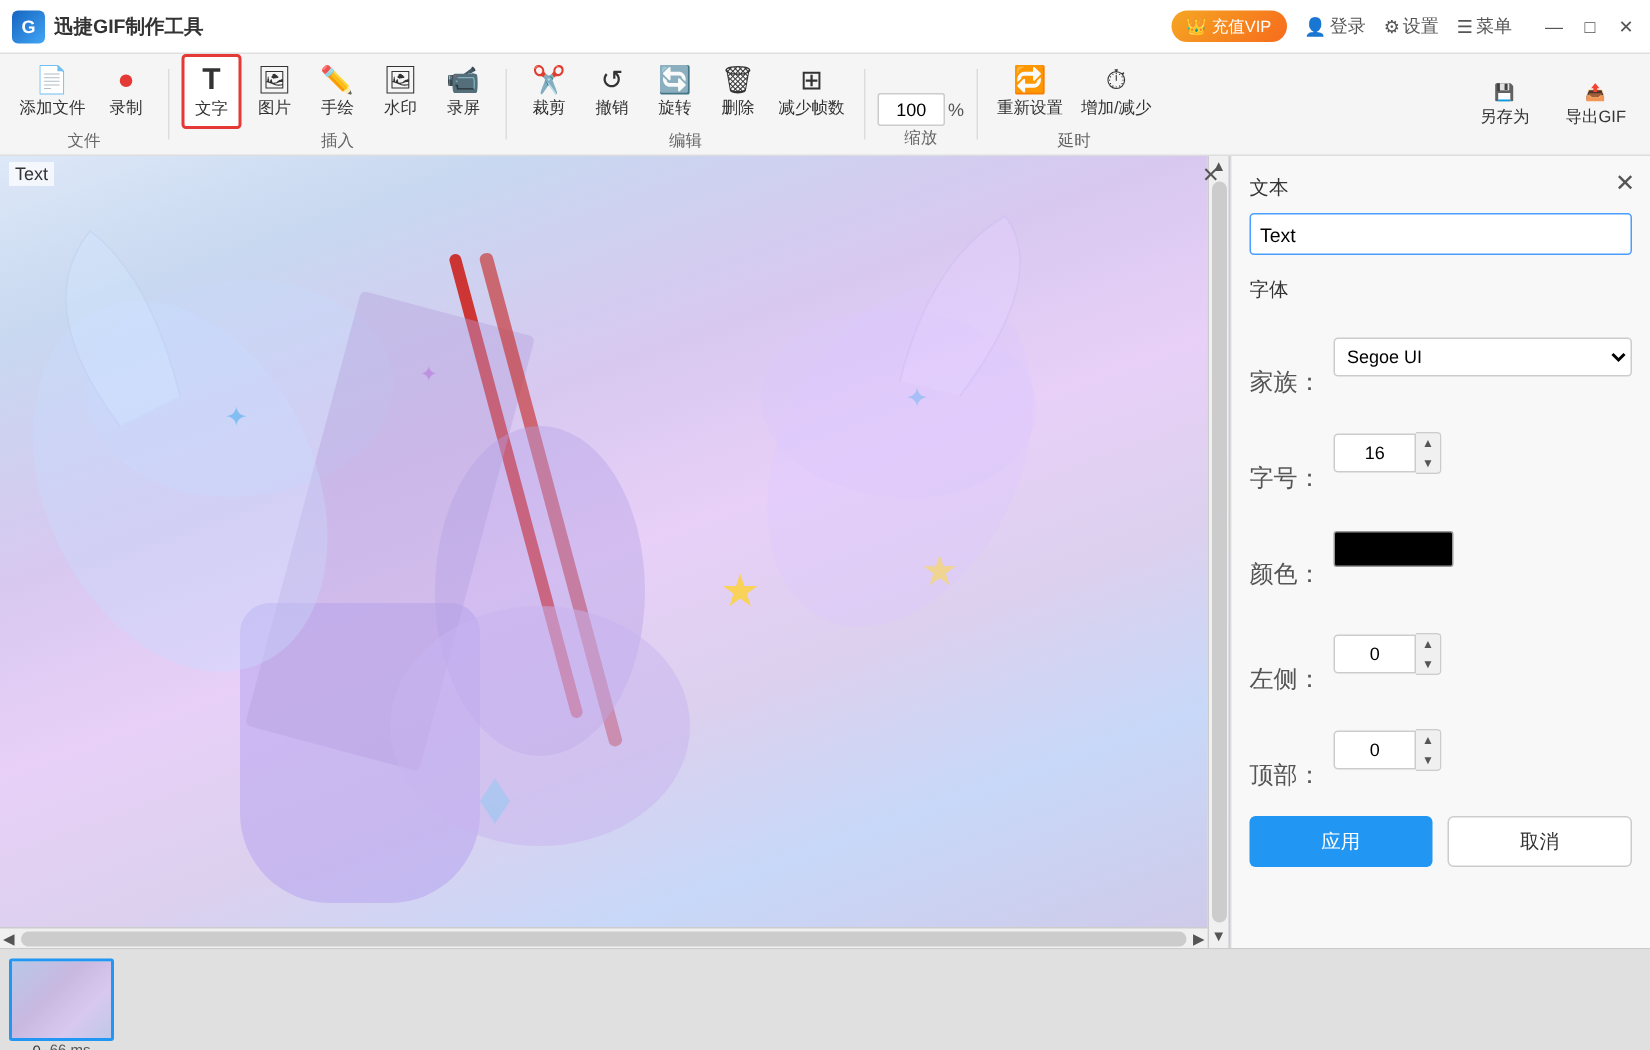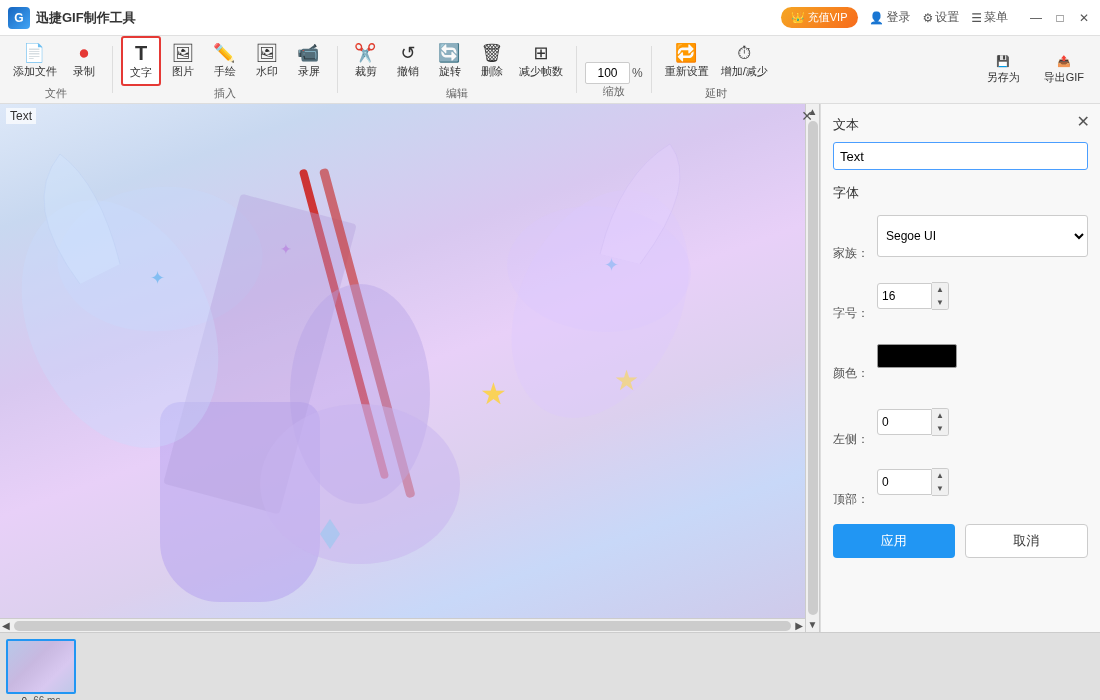--- a/index.html
+++ b/index.html
@@ -86,36 +86,36 @@
     
     #right-panel {
       width: 280px; background: #f8f8f8; border-left: 1px solid #ddd;
       padding: 12px; overflow-y: auto; position: relative;
     }
     #right-panel .close-btn { position: absolute; top: 8px; right: 10px; cursor: pointer; font-size: 16px; color: #555; }
 
     .panel-section { margin-bottom: 14px; }
     .panel-section-title { font-size: 13px; color: #333; margin-bottom: 8px; font-weight: normal; }
     .panel-row { display: flex; align-items: center; margin-bottom: 8px; gap: 8px; }
-    .panel-label { font-size: 12px; color: #555; min-width: 32px; margin-top: 35px; }
+    .panel-label { font-size: 16px; color: #555; min-width: 32px; margin-top: 35px; }
 
     .text-input {
       width: 100%; height: 28px; border: 1.5px solid #4a9eff; border-radius: 3px;
       padding: 3px 6px; font-size: 13px; outline: none;
     }
 
     .panel-select {
-      flex: 1; height: 42px; border: 1px solid #ccc; border-radius: 3px;
+      flex: 1; height: 26px; border: 1px solid #ccc; border-radius: 3px;
       background: white; font-size: 12px; padding: 0 4px; cursor: pointer;
     }
 
     .num-input-group { display: flex; align-items: center; gap: 0; }
     .num-input {
       width: 55px; height: 26px; border: 1px solid #ccc; border-radius: 3px 0 0 3px;
-      text-align: left; font-size: 12px; padding: 0 4px;
+      text-align: center; font-size: 12px; padding: 0 4px;
     }
     .num-spinner { display: flex; flex-direction: column; border: 1px solid #ccc; border-left: none; border-radius: 0 3px 3px 0; overflow: hidden; }
     .num-spinner-up, .num-spinner-down { height: 13px; width: 16px; background: #f0f0f0; cursor: pointer; display: flex; align-items: center; justify-content: center; font-size: 8px; color: #555; }
 
     .color-box { width: 80px; height: 24px; background: #000000; border: 1px solid #999; cursor: pointer; border-radius: 2px; }
 
     .bottom-btns { display: flex; gap: 10px; margin-top: 16px; }
     .apply-btn { flex: 1; height: 34px; background: #2196f3; color: white; border: none; border-radius: 4px; font-size: 13px; cursor: pointer; }
     .cancel-btn { flex: 1; height: 34px; background: white; color: #333; border: 1px solid #ccc; border-radius: 4px; font-size: 13px; cursor: pointer; }
 

